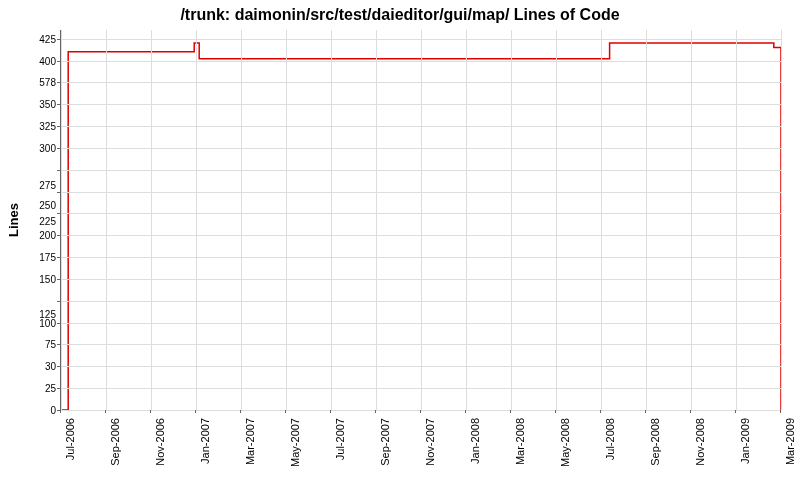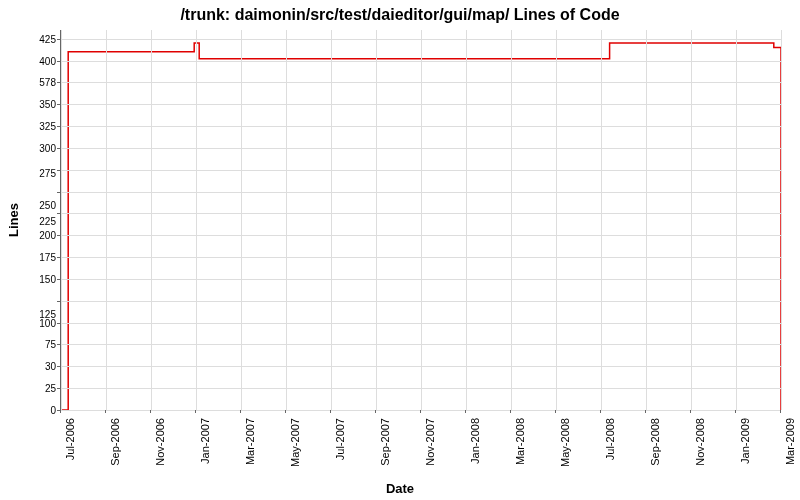--- a/index.html
+++ b/index.html
@@ -150,21 +150,20 @@
       <div class="grid-line-v" style="left: 405px;"></div>
       <div class="grid-line-v" style="left: 450px;"></div>
       <div class="grid-line-v" style="left: 495px;"></div>
       <div class="grid-line-v" style="left: 540px;"></div>
       <div class="grid-line-v" style="left: 585px;"></div>
       <div class="grid-line-v" style="left: 630px;"></div>
       <div class="grid-line-v" style="left: 675px;"></div>
       <div class="grid-line-v" style="left: 720px;"></div>
     </div>
   <div class="y-axis-label">Lines</div>
-  <div class="x-axis-label">Date</div>
 <div class="y-tick-label" style="top: 410px;">0</div>
     <div class="y-tick" style="top: 410px;"></div>
     <div class="y-tick-label" style="top: 388.161px;">25</div>
     <div class="y-tick" style="top: 388.161px;"></div>
     <div class="y-tick-label" style="top: 366.322px;">30</div>
     <div class="y-tick" style="top: 366.322px;"></div>
     <div class="y-tick-label" style="top: 344.483px;">75</div>
     <div class="y-tick" style="top: 344.483px;"></div>
     <div class="y-tick-label" style="top: 322.644px;">100</div>
     <div class="y-tick" style="top: 322.644px;"></div>
@@ -173,21 +172,21 @@
     <div class="y-tick-label" style="top: 278.966px;">150</div>
     <div class="y-tick" style="top: 278.966px;"></div>
     <div class="y-tick-label" style="top: 257.126px;">175</div>
     <div class="y-tick" style="top: 257.126px;"></div>
     <div class="y-tick-label" style="top: 235.287px;">200</div>
     <div class="y-tick" style="top: 235.287px;"></div>
     <div class="y-tick-label" style="top: 221px;">225</div>
     <div class="y-tick" style="top: 213.448px;"></div>
     <div class="y-tick-label" style="top: 205px; text-align: right;">250</div>
     <div class="y-tick" style="top: 191.609px;"></div>
-    <div class="y-tick-label" style="top: 173px;">275</div>
+    <div class="y-tick-label" style="top: 185px;">275</div>
     <div class="y-tick" style="top: 169.77px;"></div>
     <div class="y-tick-label" style="top: 147.931px;">300</div>
     <div class="y-tick" style="top: 147.931px;"></div>
     <div class="y-tick-label" style="top: 126.092px;">325</div>
     <div class="y-tick" style="top: 126.092px;"></div>
     <div class="y-tick-label" style="top: 104.253px;">350</div>
     <div class="y-tick" style="top: 104.253px;"></div>
     <div class="y-tick-label" style="top: 82.4138px;">578</div>
     <div class="y-tick" style="top: 82.4138px;"></div>
     <div class="y-tick-label" style="top: 60.5747px;">400</div>

